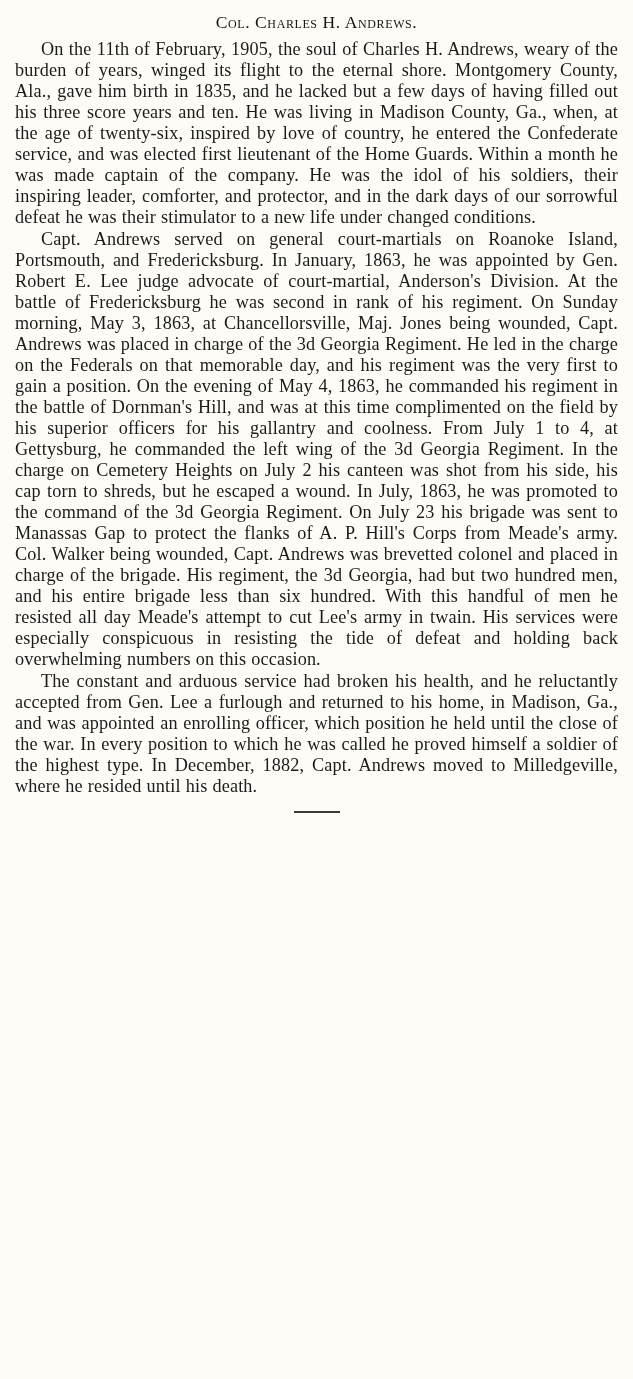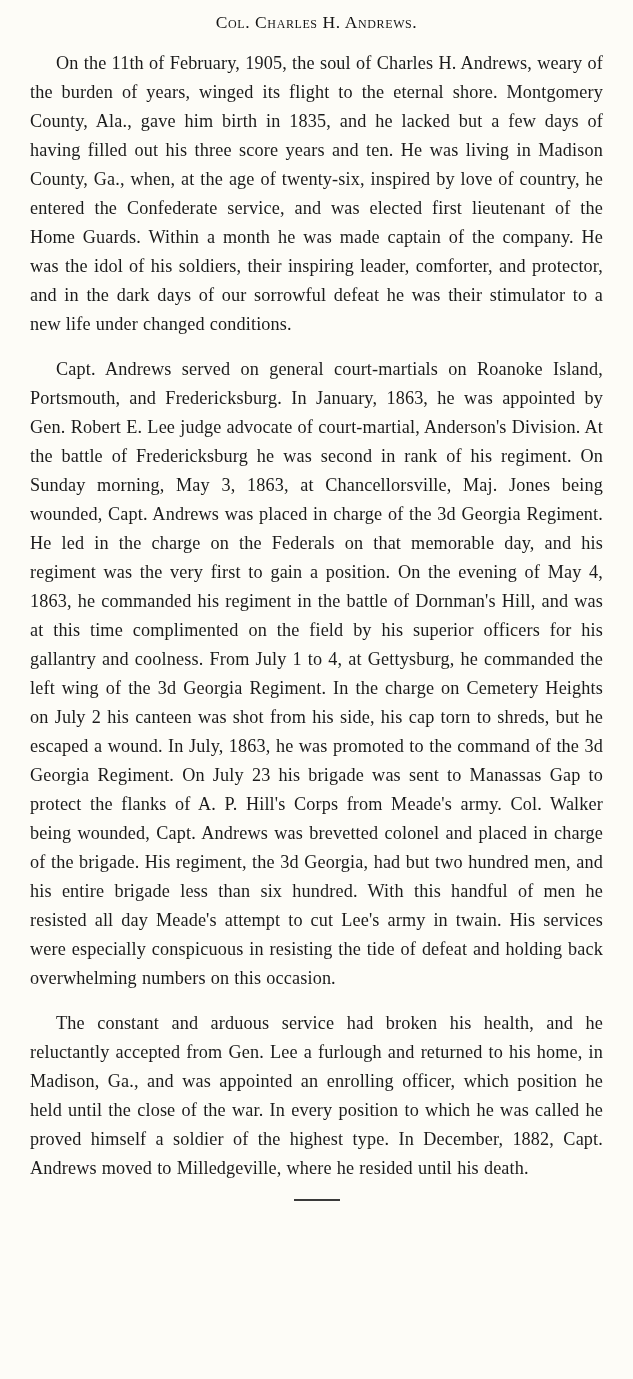--- a/index.html
+++ b/index.html
@@ -24,26 +24,26 @@
   .page-title {
     text-align: center;
     font-variant: small-caps;
     font-size: 17.5px;
     letter-spacing: 0.6px;
     margin: 2px 0 6px 0;
     font-weight: normal;
     color: #141414;
   }
   .body-text p {
-    margin: 16px;
+    margin: 1px;
     text-align: justify;
     text-justify: inter-word;
     text-indent: 26px;
     font-size: 18.2px;
-    line-height: 29px;
+    line-height: 21px;
     letter-spacing: 0.15px;
     color: #1b1b1b;
     word-spacing: 0.4px;
   }
   .rule {
     width: 46px;
     height: 1.5px;
     background: #3a3a3a;
     margin: 14px auto 0 auto;
   }

